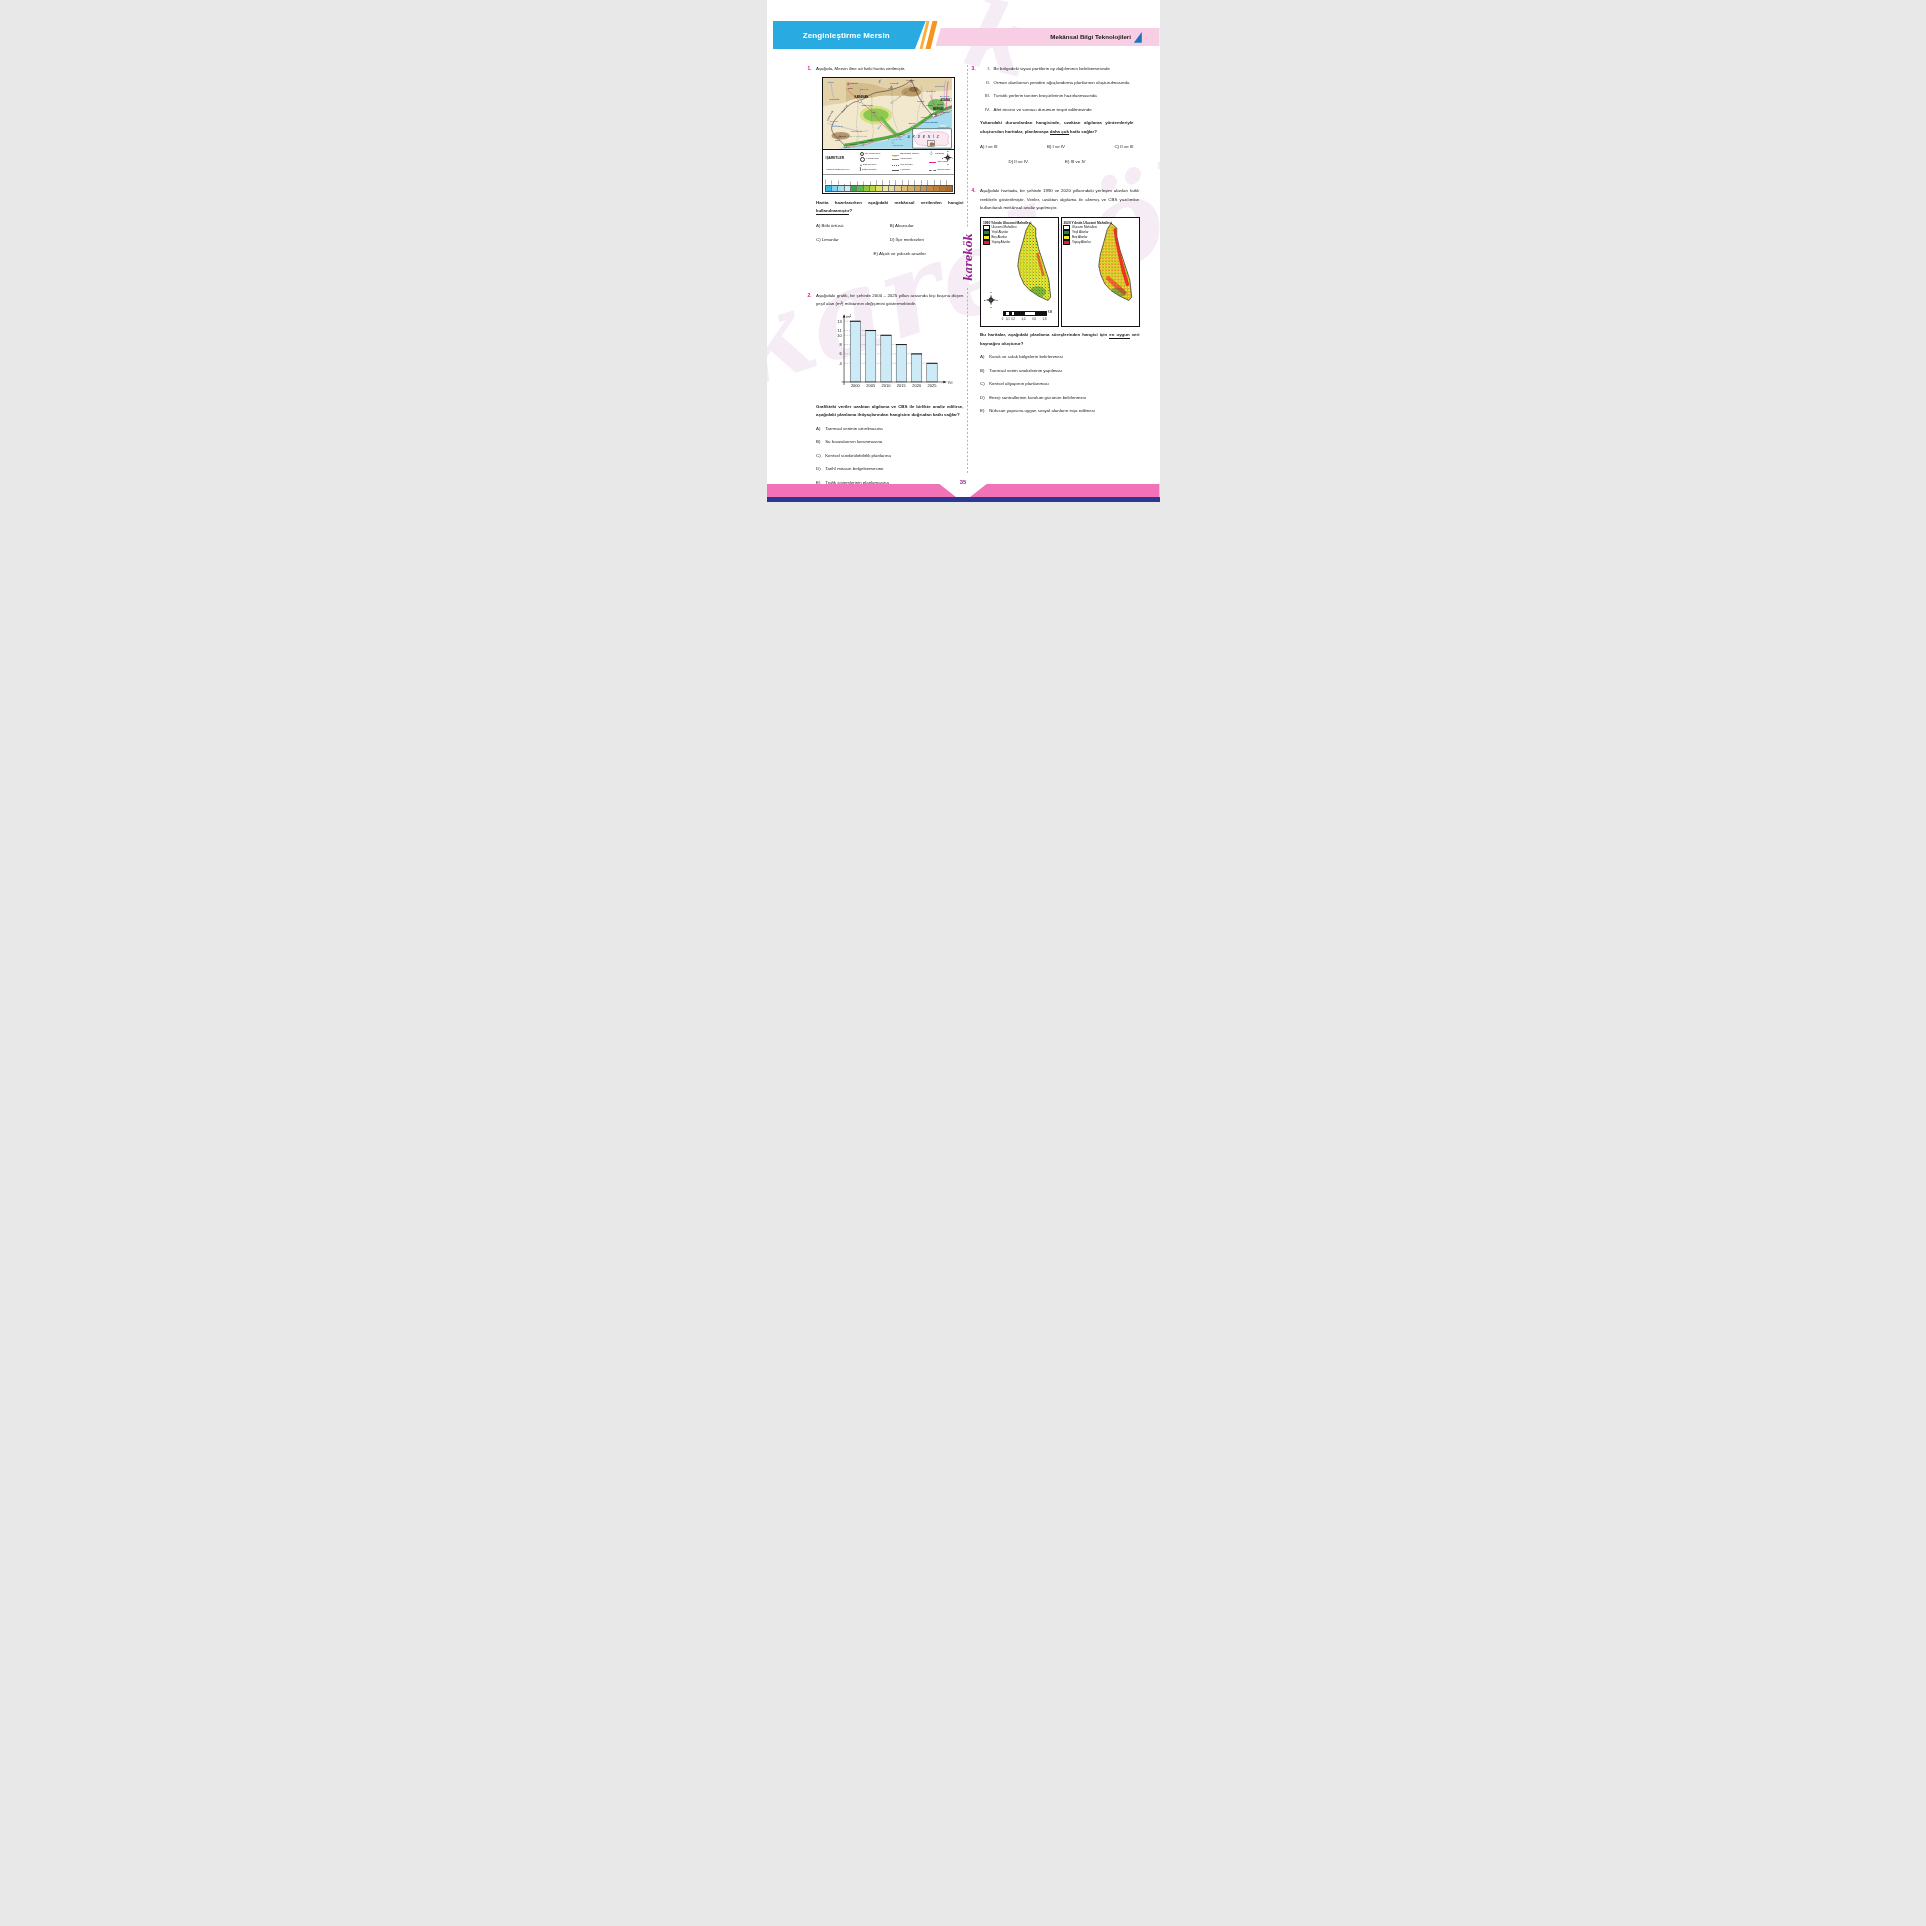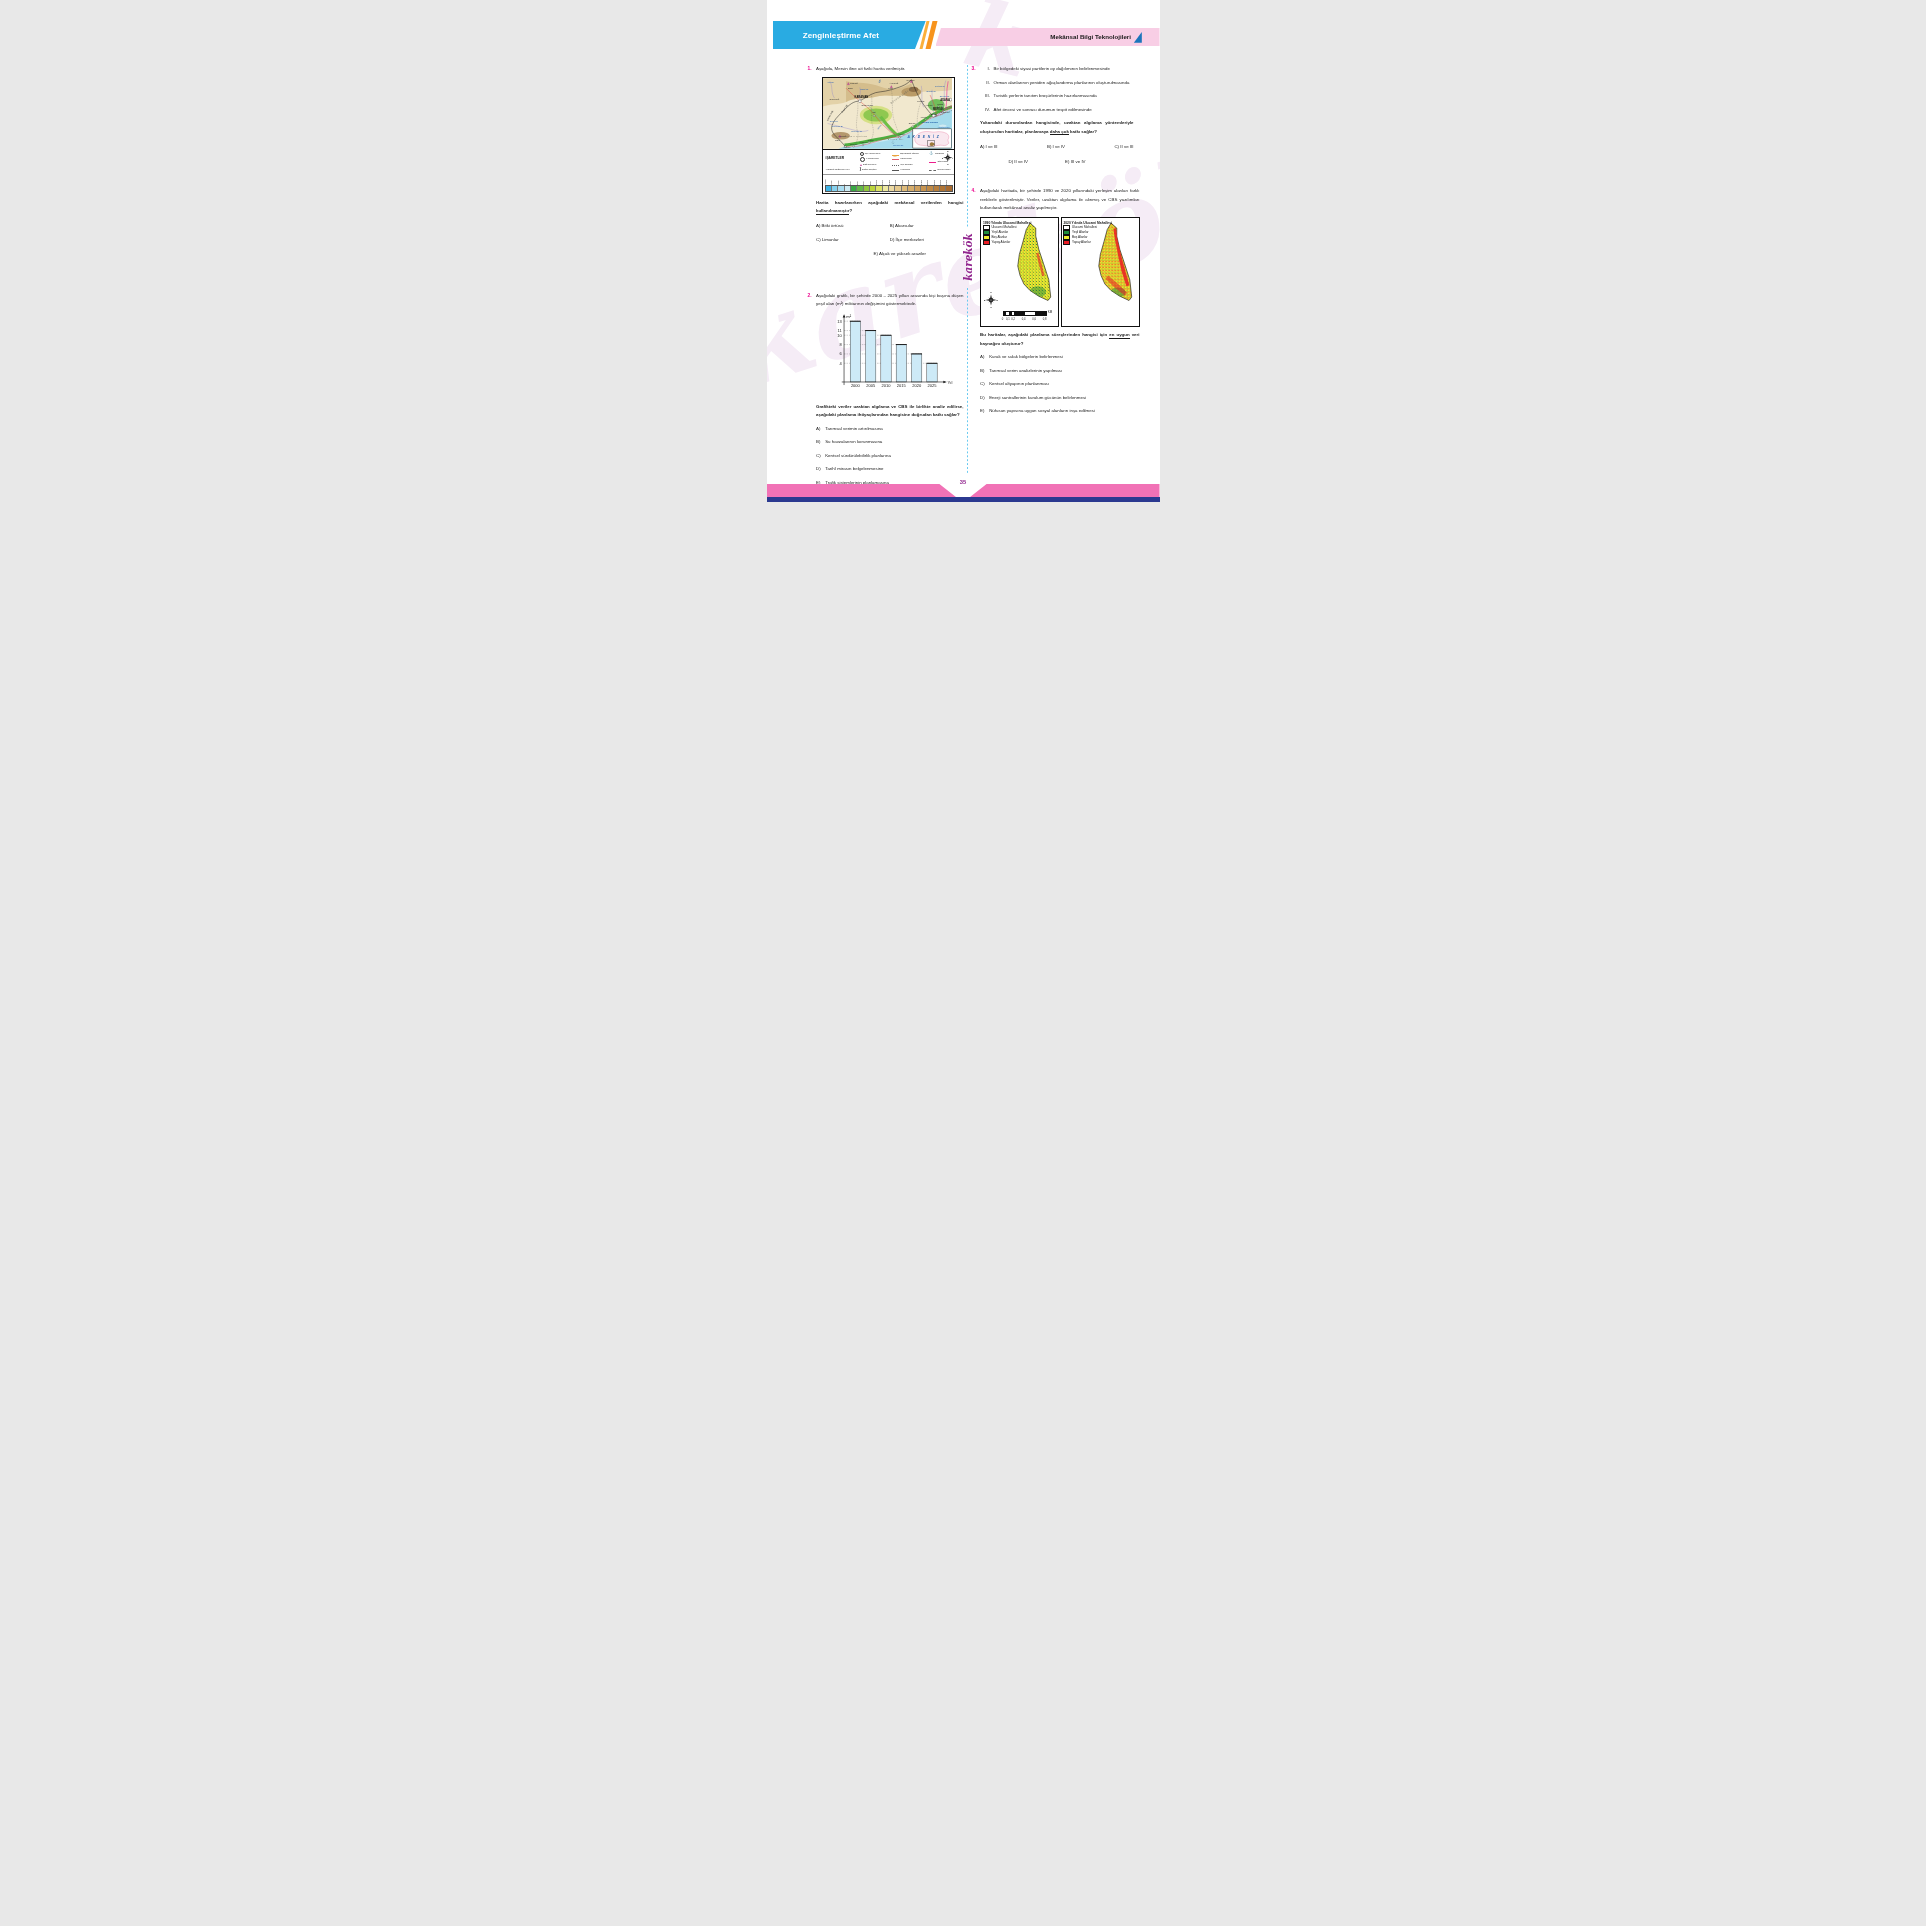--- a/index.html
+++ b/index.html
@@ -125,21 +125,21 @@
 </style>
 </head>
 <body>
 
 <div id="page">
 
   <span class="wm wm1">karekök</span>
   <span class="wm wm2">k</span>
 
   <div class="hdr-cyan">
-    <span>Zenginleştirme Afet</span>
+    <span>Zenginleştirme Mersin</span>
   </div>
   <div class="stripe s1"></div>
   <div class="stripe s2"></div>
   <div class="hdr-pink"></div>
   <div class="hdr-subject">Mekânsal Bilgi Teknolojileri</div>
   <div class="hdr-tri"></div>
 
   <div class="dots" style="top:65px;height:162px;"></div>
   <div class="dots" style="top:288px;height:186px;"></div>
   <div class="brand">karekök</div>

